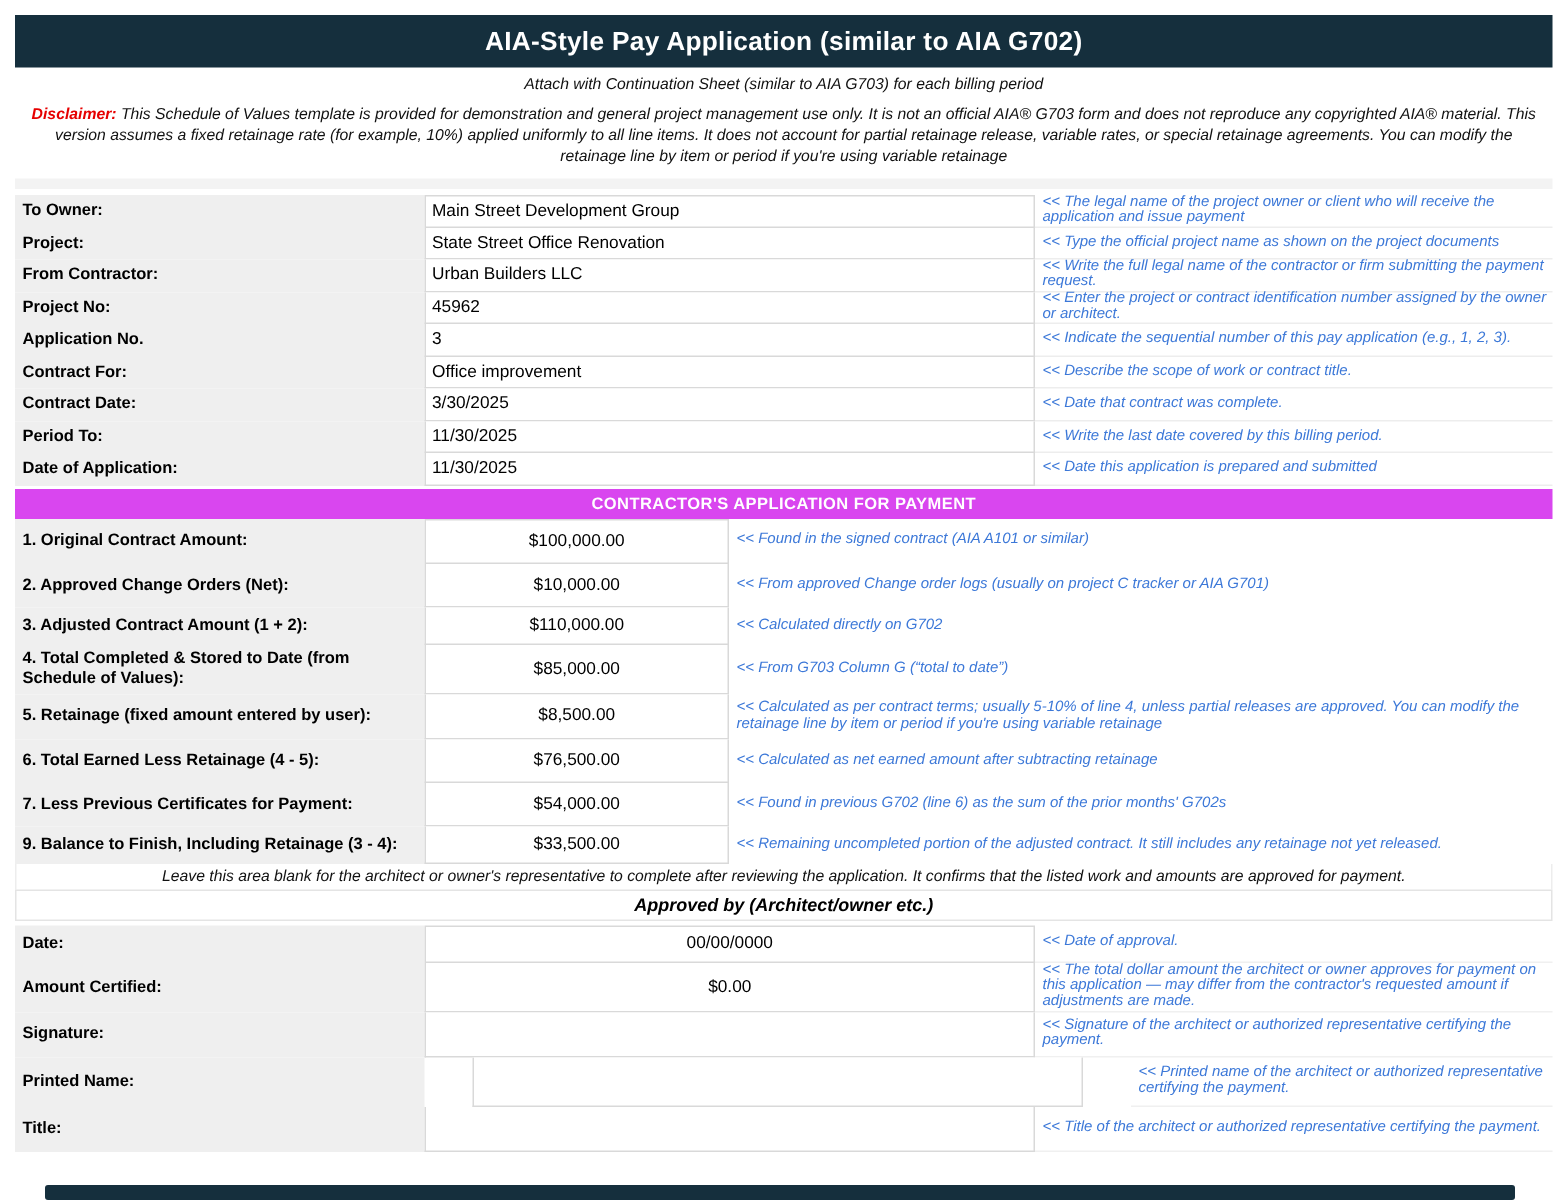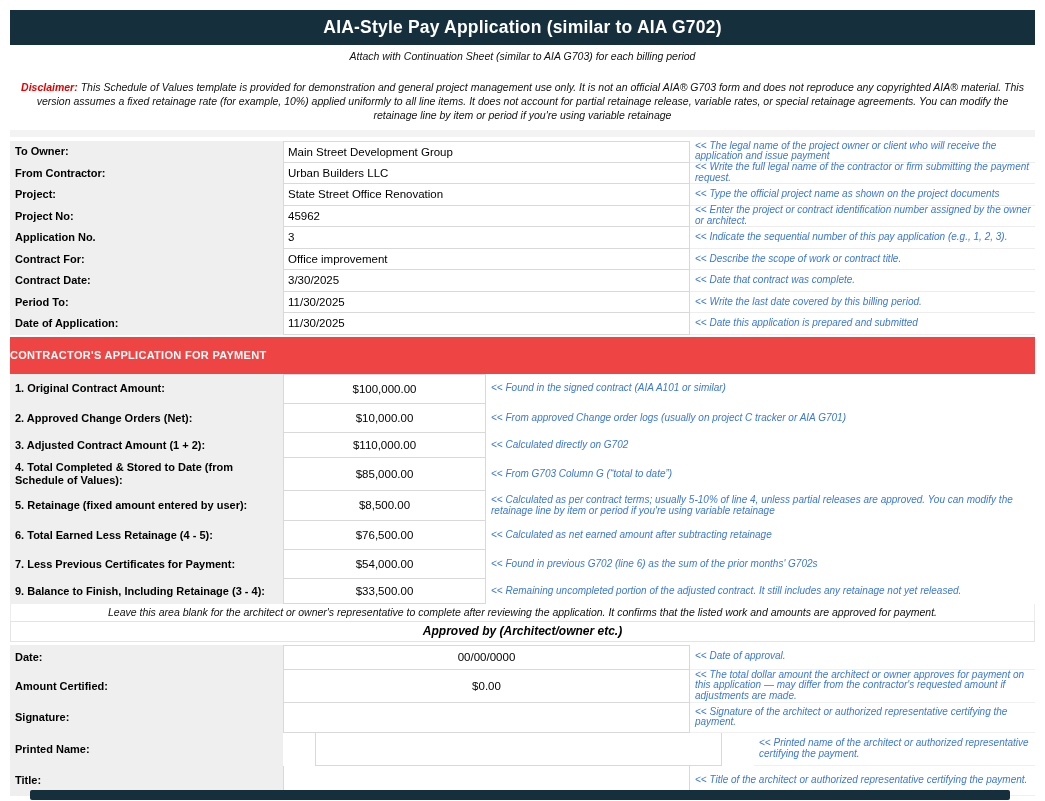--- a/index.html
+++ b/index.html
@@ -4,39 +4,39 @@
 <style>
   * { margin:0; padding:0; box-sizing:border-box; }
   html,body { background:#ffffff; }
   body { font-family:"Liberation Sans", sans-serif; width:1045px; height:801px; position:relative; overflow:hidden; }
   .sheet { position:absolute; left:10px; top:10px; width:1025px; }
 
   .title-bar { background:#152f3d; height:35px; display:flex; align-items:center; justify-content:center; }
   .title-bar .t { color:#ffffff; font-weight:bold; font-size:17.5px; letter-spacing:.2px; }
 
   .subtitle { margin-top:5px; text-align:center; font-style:italic; font-size:10.5px; line-height:13px; color:#111; }
-  .disclaimer { margin-top:17px; text-align:center; font-style:italic; font-size:10.5px; line-height:14px; color:#111; padding:0 4px; }
+  .disclaimer { margin-top:6px; text-align:center; font-style:italic; font-size:10.5px; line-height:14px; color:#111; padding:0 4px; }
   .disclaimer .red { color:#e60000; font-weight:bold; }
   .divider { margin-top:8px; height:7px; background:#f3f3f3; }
 
   
   .row { display:flex; align-items:stretch; }
   .cell-label { width:273px; background:#efefef; display:flex; align-items:center; padding:1px 4px 1px 5px;
                 font-weight:bold; font-size:11px; color:#000; line-height:13px; }
   .cell-value { background:#fff; border:1px solid #d9d9d9; border-top:none; display:flex; align-items:center;
                 font-size:11.5px; color:#000; padding:0 4px; }
   .cell-hint  { flex:1; display:flex; align-items:center; padding:1px 2px 1px 5px; border-bottom:1px solid #ededed;
                 font-style:italic; font-size:10px; line-height:10.5px; color:#3c78d8; }
 
   
   .top-rows .row { height:21.5px; }
   .top-rows .cell-value { width:407px; }
   .top-rows .row:first-child .cell-value { border-top:1px solid #d9d9d9; }
 
-  .section-bar { margin-top:2px; height:37px; background:#ef4444; display:flex; align-items:center; justify-content:flex-start; }
+  .section-bar { margin-top:2px; height:20px; background:#d946ef; display:flex; align-items:center; justify-content:center; }
   .section-bar .t { color:#fff; font-weight:bold; font-size:11px; letter-spacing:.3px; }
 
   
   .pay-rows .cell-value { width:203px; justify-content:center; border-top:none; }
   .pay-rows .row:first-child .cell-value { border-top:1px solid #d9d9d9; }
   .pay-rows .cell-hint { border-bottom:none; }
   .pay-rows .row:nth-child(1) { height:30px; }
   .pay-rows .row:nth-child(2) { height:29px; }
   .pay-rows .row:nth-child(3) { height:25px; }
   .pay-rows .row:nth-child(4) { height:33px; }
@@ -83,32 +83,32 @@
   <div class="divider"></div>
 
   <div class="top-rows" style="margin-top:4px">
   <div class="row">
     <div class="cell-label">To Owner:</div>
     <div class="cell-value">Main Street Development Group</div>
     <div class="cell-hint">&lt;&lt; The legal name of the project owner or client who will receive the application and issue payment</div>
   </div>
 
   <div class="row">
+    <div class="cell-label">Project:</div>
+    <div class="cell-value">State Street Office Renovation</div>
+    <div class="cell-hint">&lt;&lt; Type the official project name as shown on the project documents</div>
+  </div>
+
+  <div class="row">
     <div class="cell-label">From Contractor:</div>
     <div class="cell-value">Urban Builders LLC</div>
     <div class="cell-hint">&lt;&lt; Write the full legal name of the contractor or firm submitting the payment request.</div>
   </div>
 
   <div class="row">
-    <div class="cell-label">Project:</div>
-    <div class="cell-value">State Street Office Renovation</div>
-    <div class="cell-hint">&lt;&lt; Type the official project name as shown on the project documents</div>
-  </div>
-
-  <div class="row">
     <div class="cell-label">Project No:</div>
     <div class="cell-value">45962</div>
     <div class="cell-hint">&lt;&lt; Enter the project or contract identification number assigned by the owner or architect.</div>
   </div>
 
   <div class="row">
     <div class="cell-label">Application No.</div>
     <div class="cell-value">3</div>
     <div class="cell-hint">&lt;&lt; Indicate the sequential number of this pay application (e.g., 1, 2, 3).</div>
   </div>

